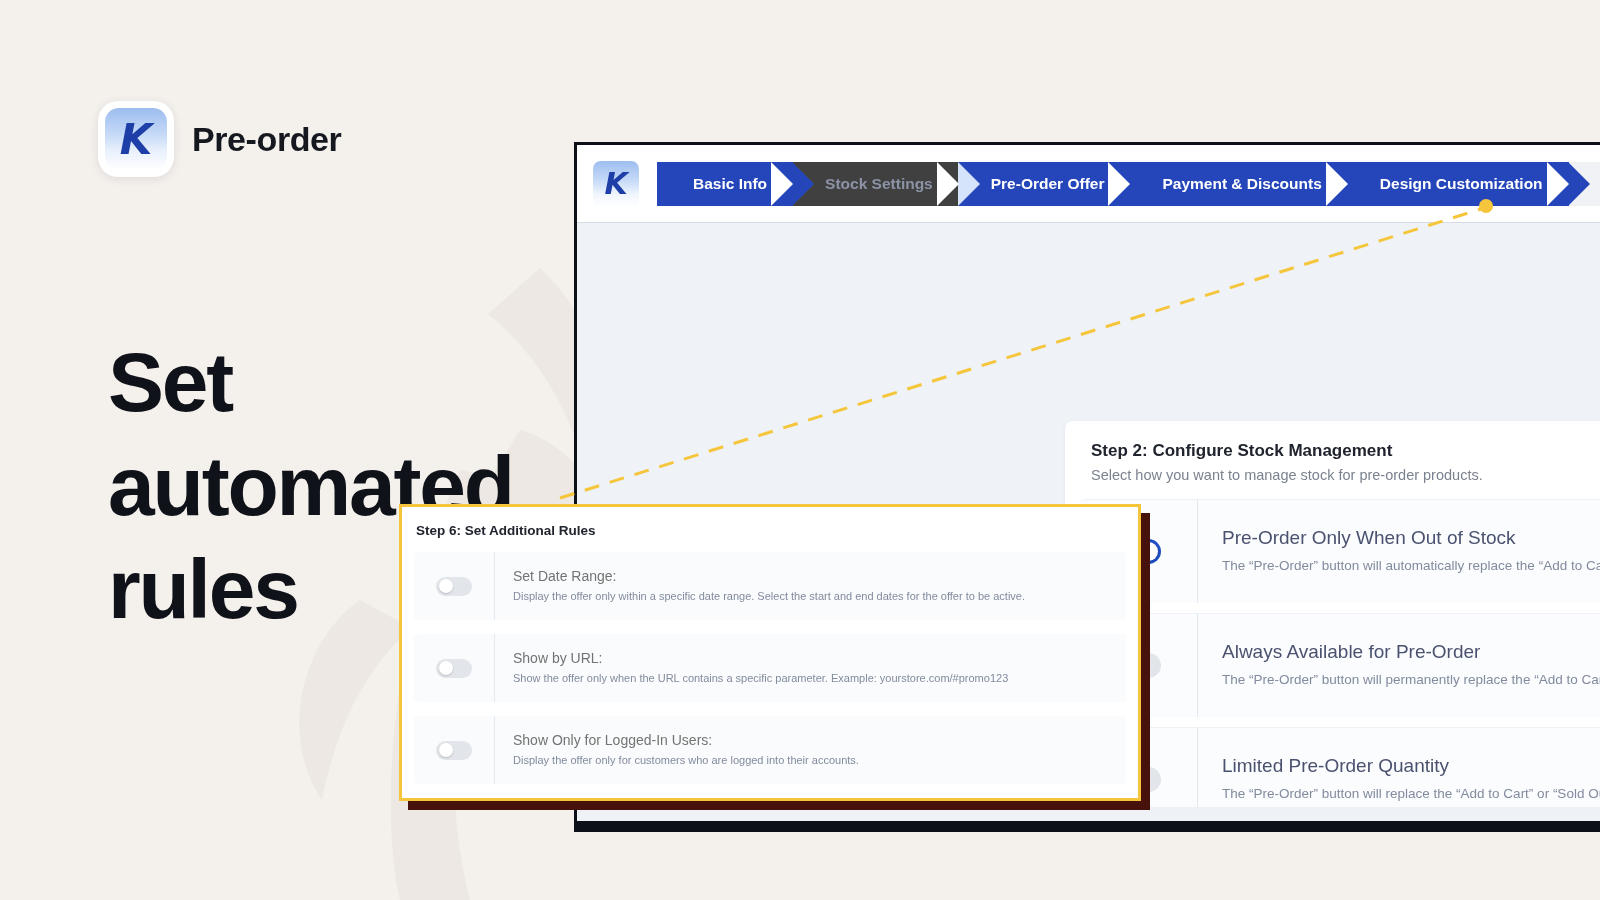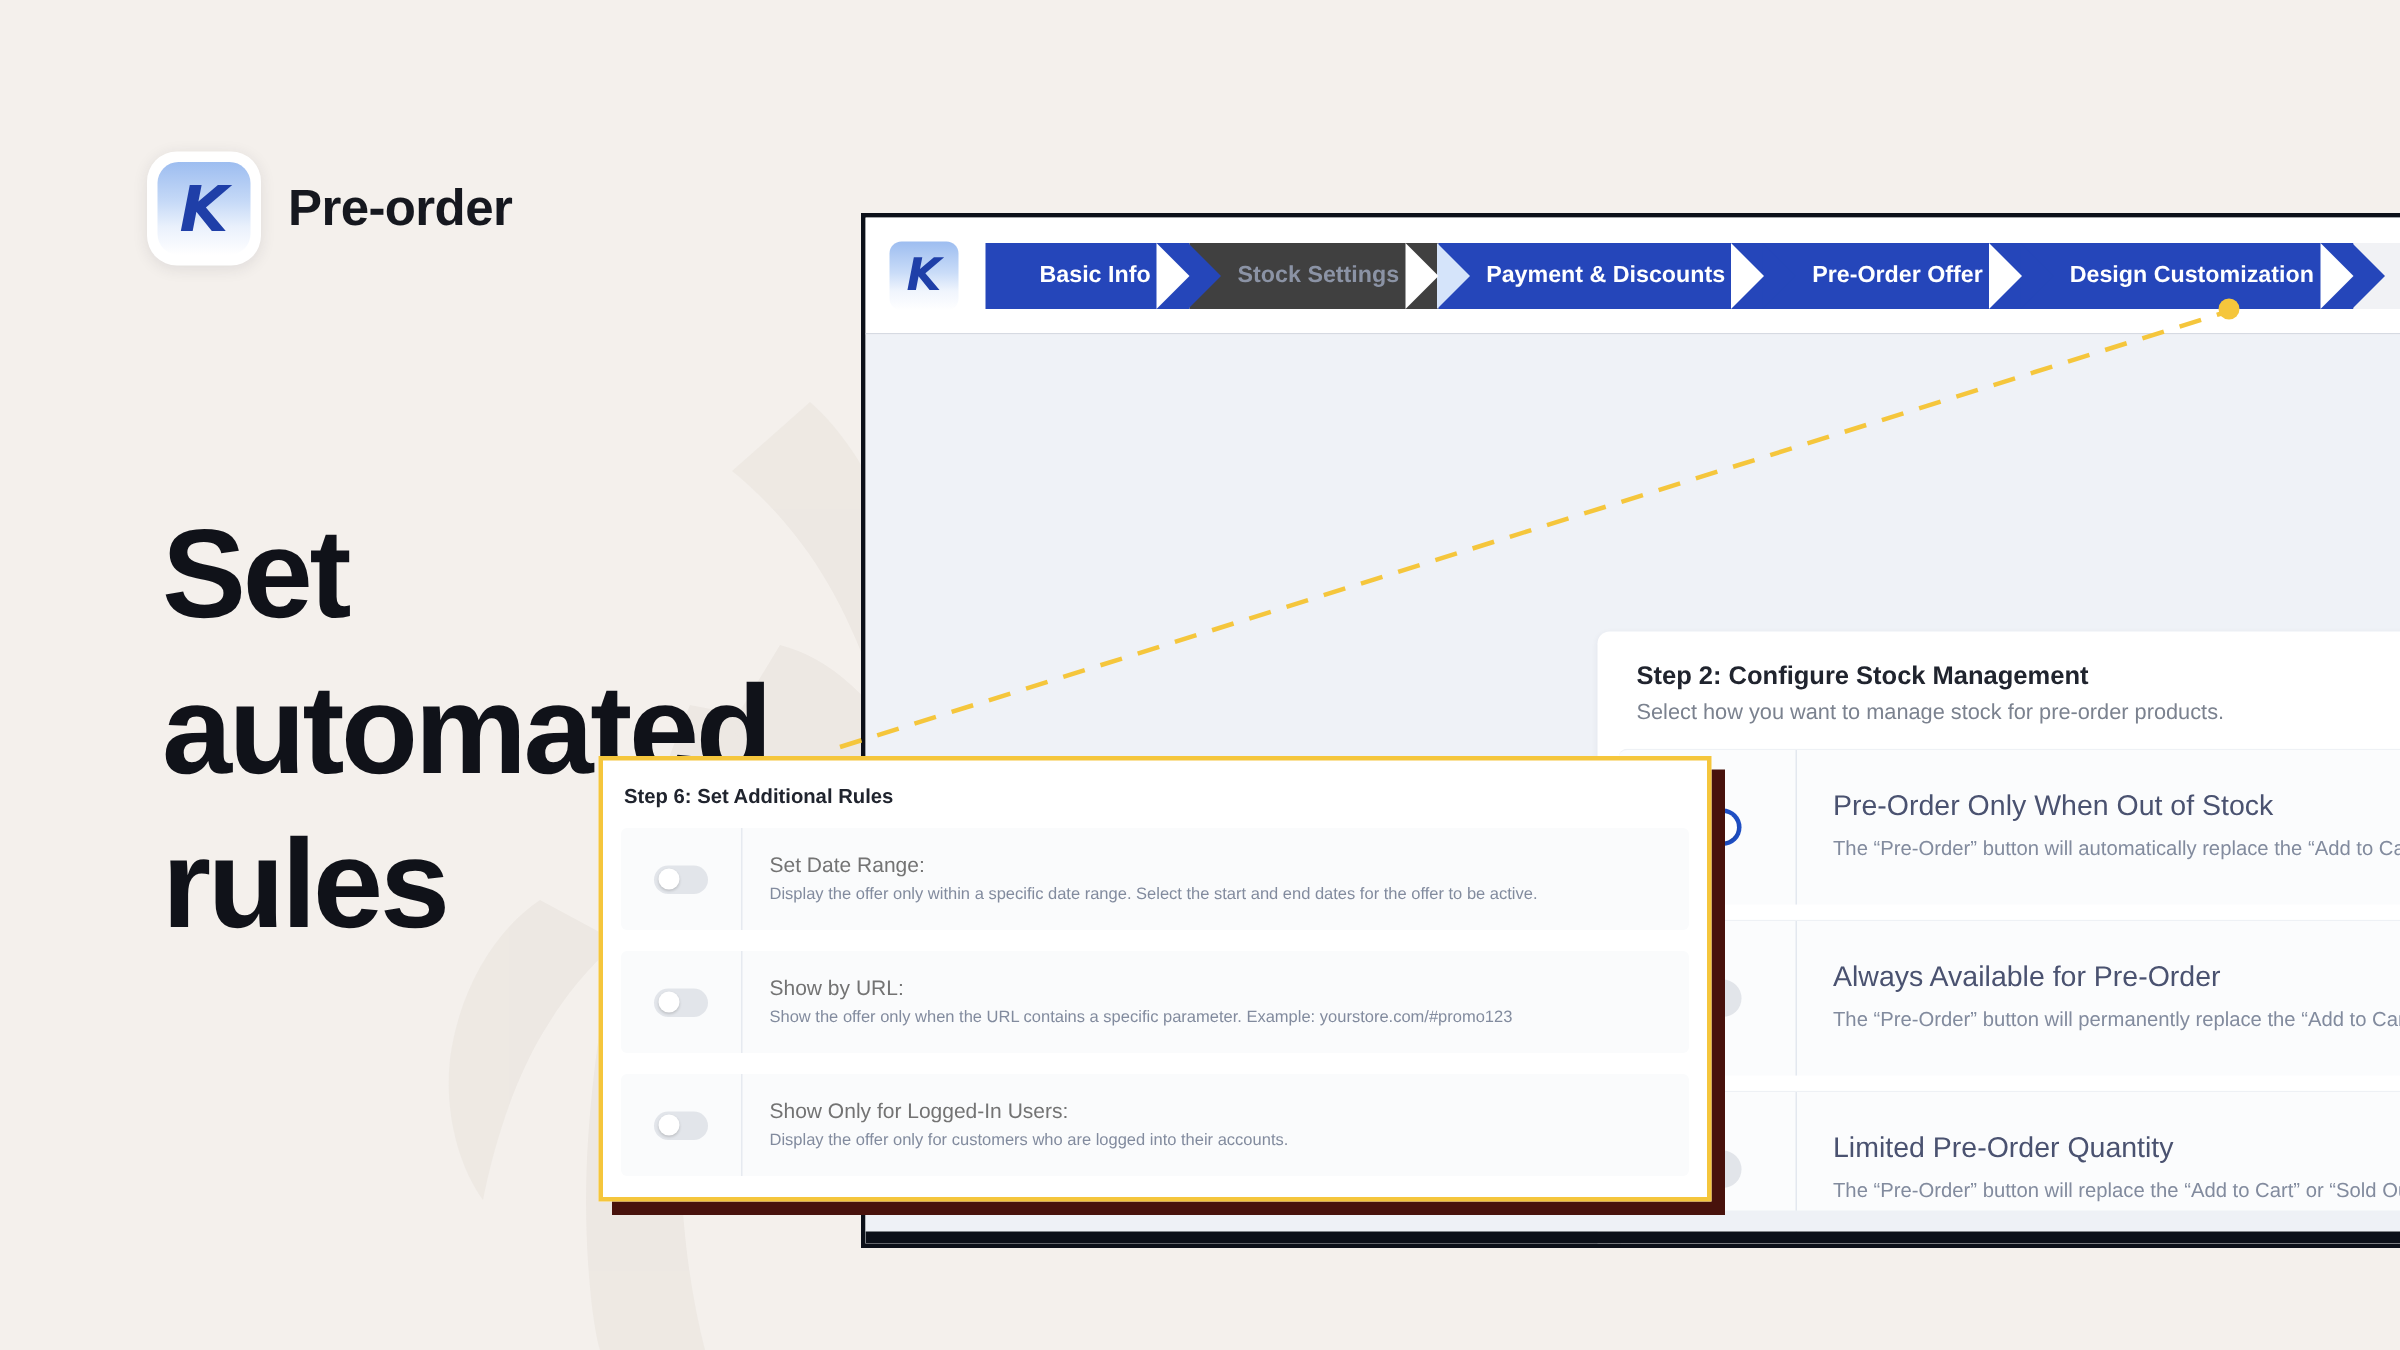--- a/index.html
+++ b/index.html
@@ -382,22 +382,22 @@
 
 <div id="app-panel">
 
   <div id="panel-header">
     <div id="panel-logo-tile">
       <span class="kmark">K</span>
     </div>
     <nav id="wizard-steps">
       <div class="wstep active">Basic Info</div>
       <div class="wstep current">Stock Settings</div>
+      <div class="wstep active">Pre-Order Offer</div>
       <div class="wstep active">Payment &amp; Discounts</div>
-      <div class="wstep active">Pre-Order Offer</div>
       <div class="wstep active">Design Customization</div>
       <div class="wstep upcoming">Additional Rules</div>
     </nav>
   </div>
 
   <div id="panel-body">
 
     <section id="stock-card">
       <div class="card-head">
         <div class="card-title">Step 2: Configure Stock Management</div>

